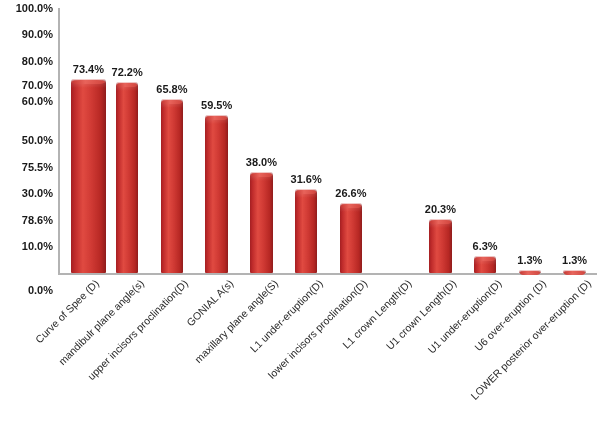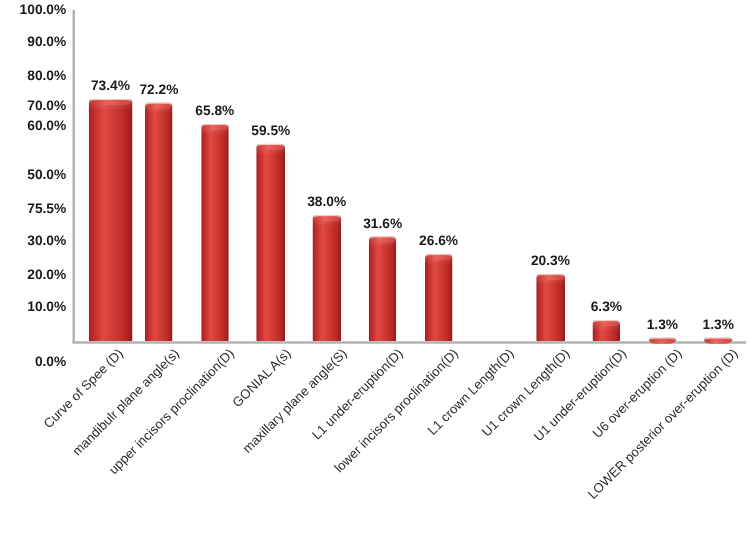--- a/index.html
+++ b/index.html
@@ -140,21 +140,21 @@
   }
 </style>
 </head>
 <body>
 
 <div id="chart-root">
 
   <div id="y-axis-labels">
       <div class="y-tick-label" style="top: 285px; padding-left: 28px;">0.0%</div>
       <div class="y-tick-label" style="top: 241px;">10.0%</div>
-      <div class="y-tick-label" style="top: 214.5px;">20.0%</div>
+      <div class="y-tick-label" style="top: 214.5px;">78.6%</div>
       <div class="y-tick-label" style="top: 188px;">30.0%</div>
       <div class="y-tick-label" style="top: 161.5px;">75.5%</div>
       <div class="y-tick-label" style="top: 135px;">50.0%</div>
       <div class="y-tick-label" style="top: 96px;">60.0%</div>
       <div class="y-tick-label" style="top: 80px;">70.0%</div>
       <div class="y-tick-label" style="top: 55.5px;">80.0%</div>
       <div class="y-tick-label" style="top: 29px;">90.0%</div>
       <div class="y-tick-label" style="top: 2.5px;">100.0%</div>
     </div>
 

